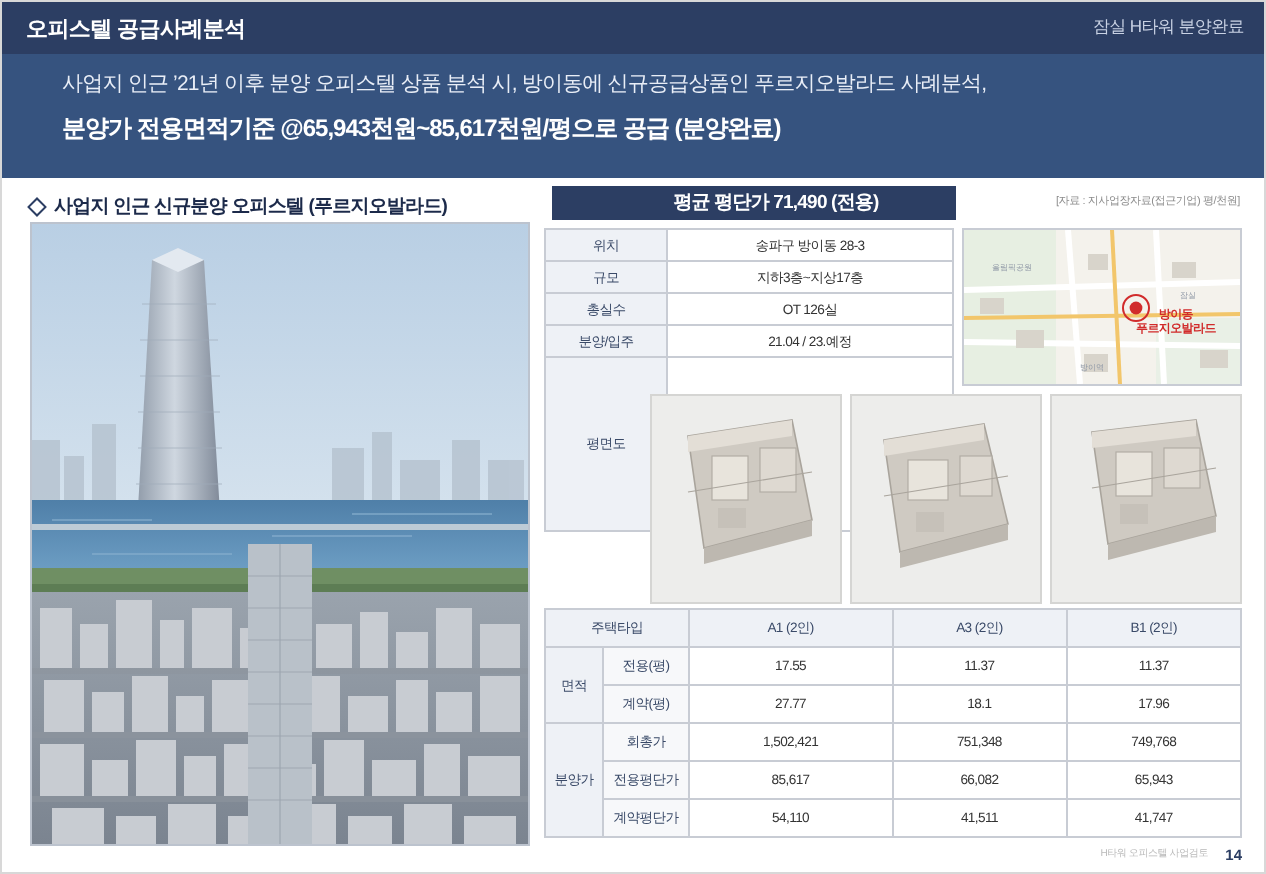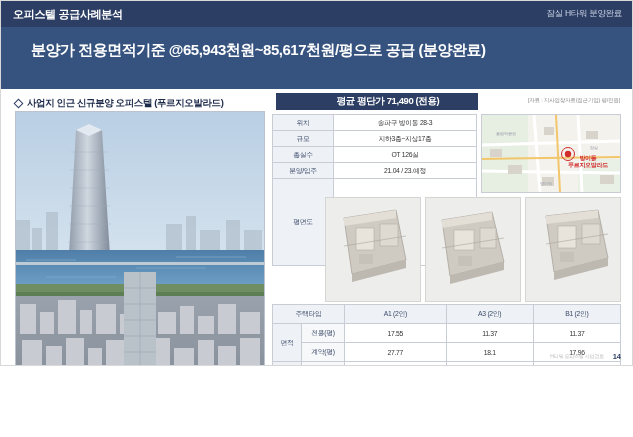--- a/index.html
+++ b/index.html
@@ -9,21 +9,21 @@
   body {
     width: 633px;
     height: 437px;
     background: #ffffff;
     font-family: "Liberation Sans", sans-serif;
     overflow: hidden;
   }
   .slide {
     position: relative;
     width: 633px;
-    height: 366px;
+    height: 437px;
     background: #ffffff;
     box-sizing: border-box;
     border: 1px solid #d8d8d8;
     overflow: hidden;
   }
   
   .header {
     position: absolute;
     left: 0; top: 0;
     width: 633px;
@@ -57,21 +57,21 @@
     padding: 8px 22px 0 30px;
   }
   .summary-line1 {
     color: #e9eef7;
     font-size: 10.5px;
     letter-spacing: -0.4px;
     line-height: 14px;
   }
   .summary-line2 {
     color: #ffffff;
-    font-size: 15px;
+    font-size: 12px;
     font-weight: bold;
     letter-spacing: -0.5px;
     line-height: 22px;
     margin-top: 4px;
   }
   
   .left-head {
     position: absolute;
     left: 14px; top: 96px;
     display: flex;
@@ -247,20 +247,21 @@
 <body>
 
 <div class="slide">
 
   <div class="header">
     <div class="header-title">오피스텔 공급사례분석</div>
     <div class="header-right">잠실 H타워 분양완료</div>
   </div>
 
   <div class="summary">
+    <div class="summary-line1">사업지 인근 ’21년 이후 분양 오피스텔 상품 분석 시, 방이동에 신규공급상품인 푸르지오발라드 사례분석,</div>
     <div class="summary-line2">분양가 전용면적기준 @65,943천원~85,617천원/평으로 공급 (분양완료)</div>
   </div>
 
   <div class="left-head">
     <span class="diamond"></span>
     <span class="left-head-text">사업지 인근 신규분양 오피스텔 (푸르지오발라드)</span>
   </div>
 
   <div class="photo">
     <svg width="248" height="310" viewBox="0 0 248 310" xmlns="http://www.w3.org/2000/svg">

